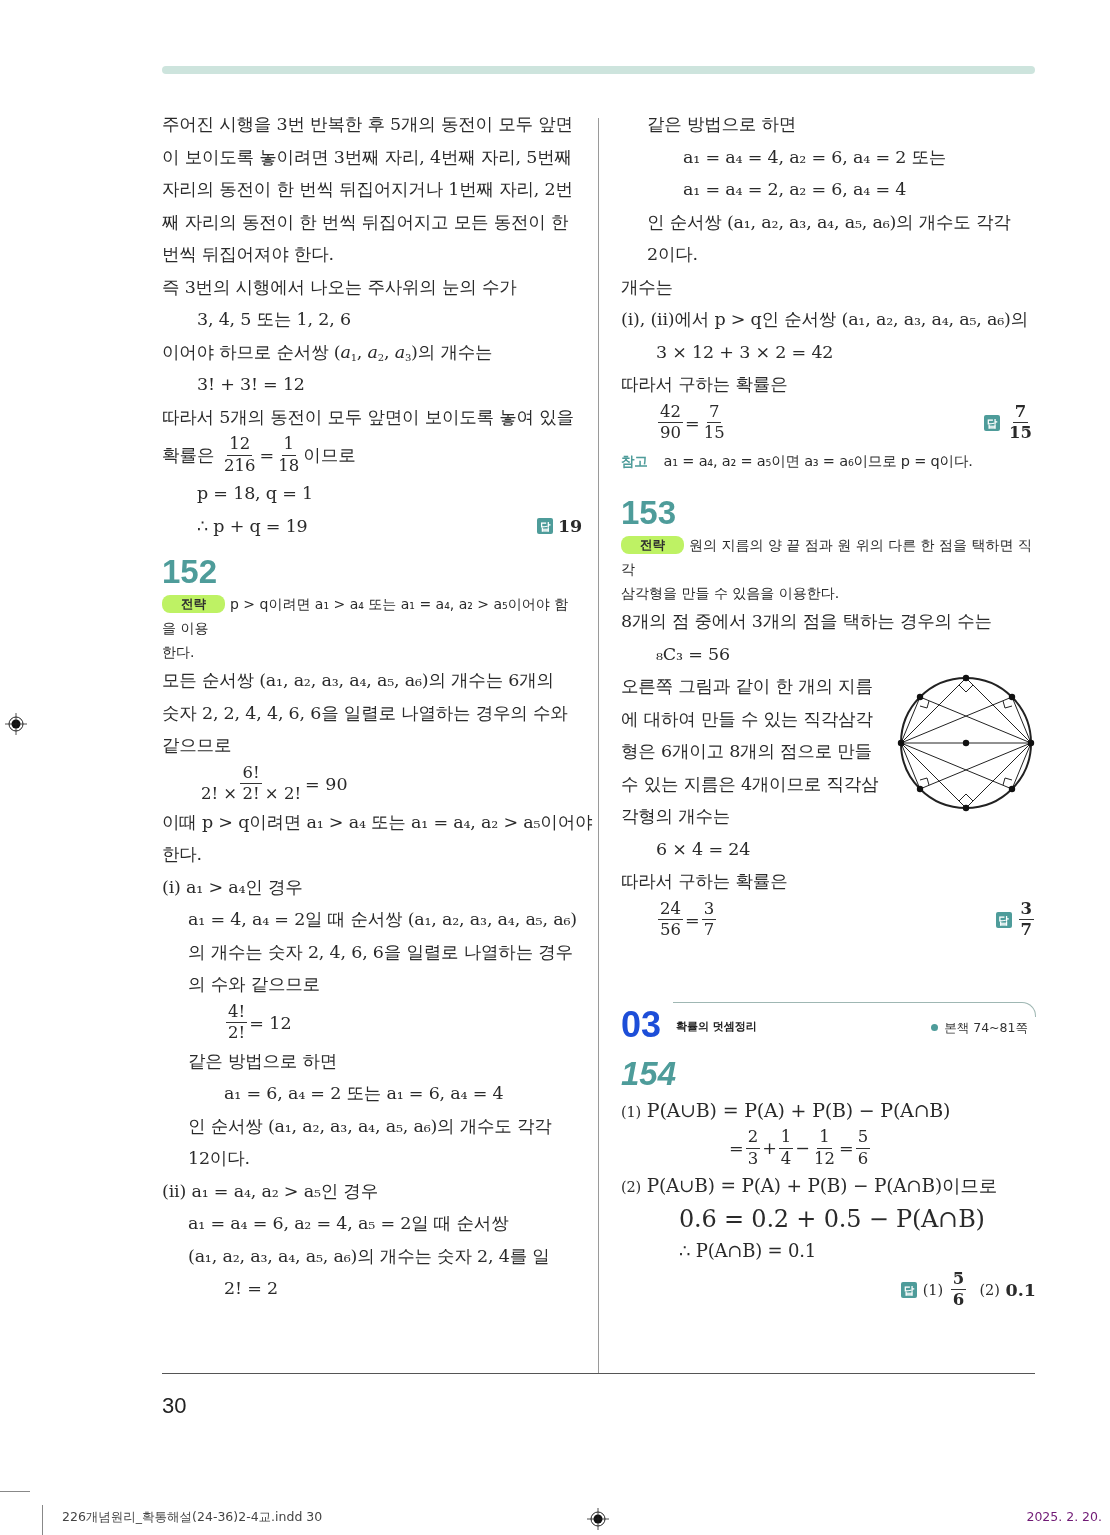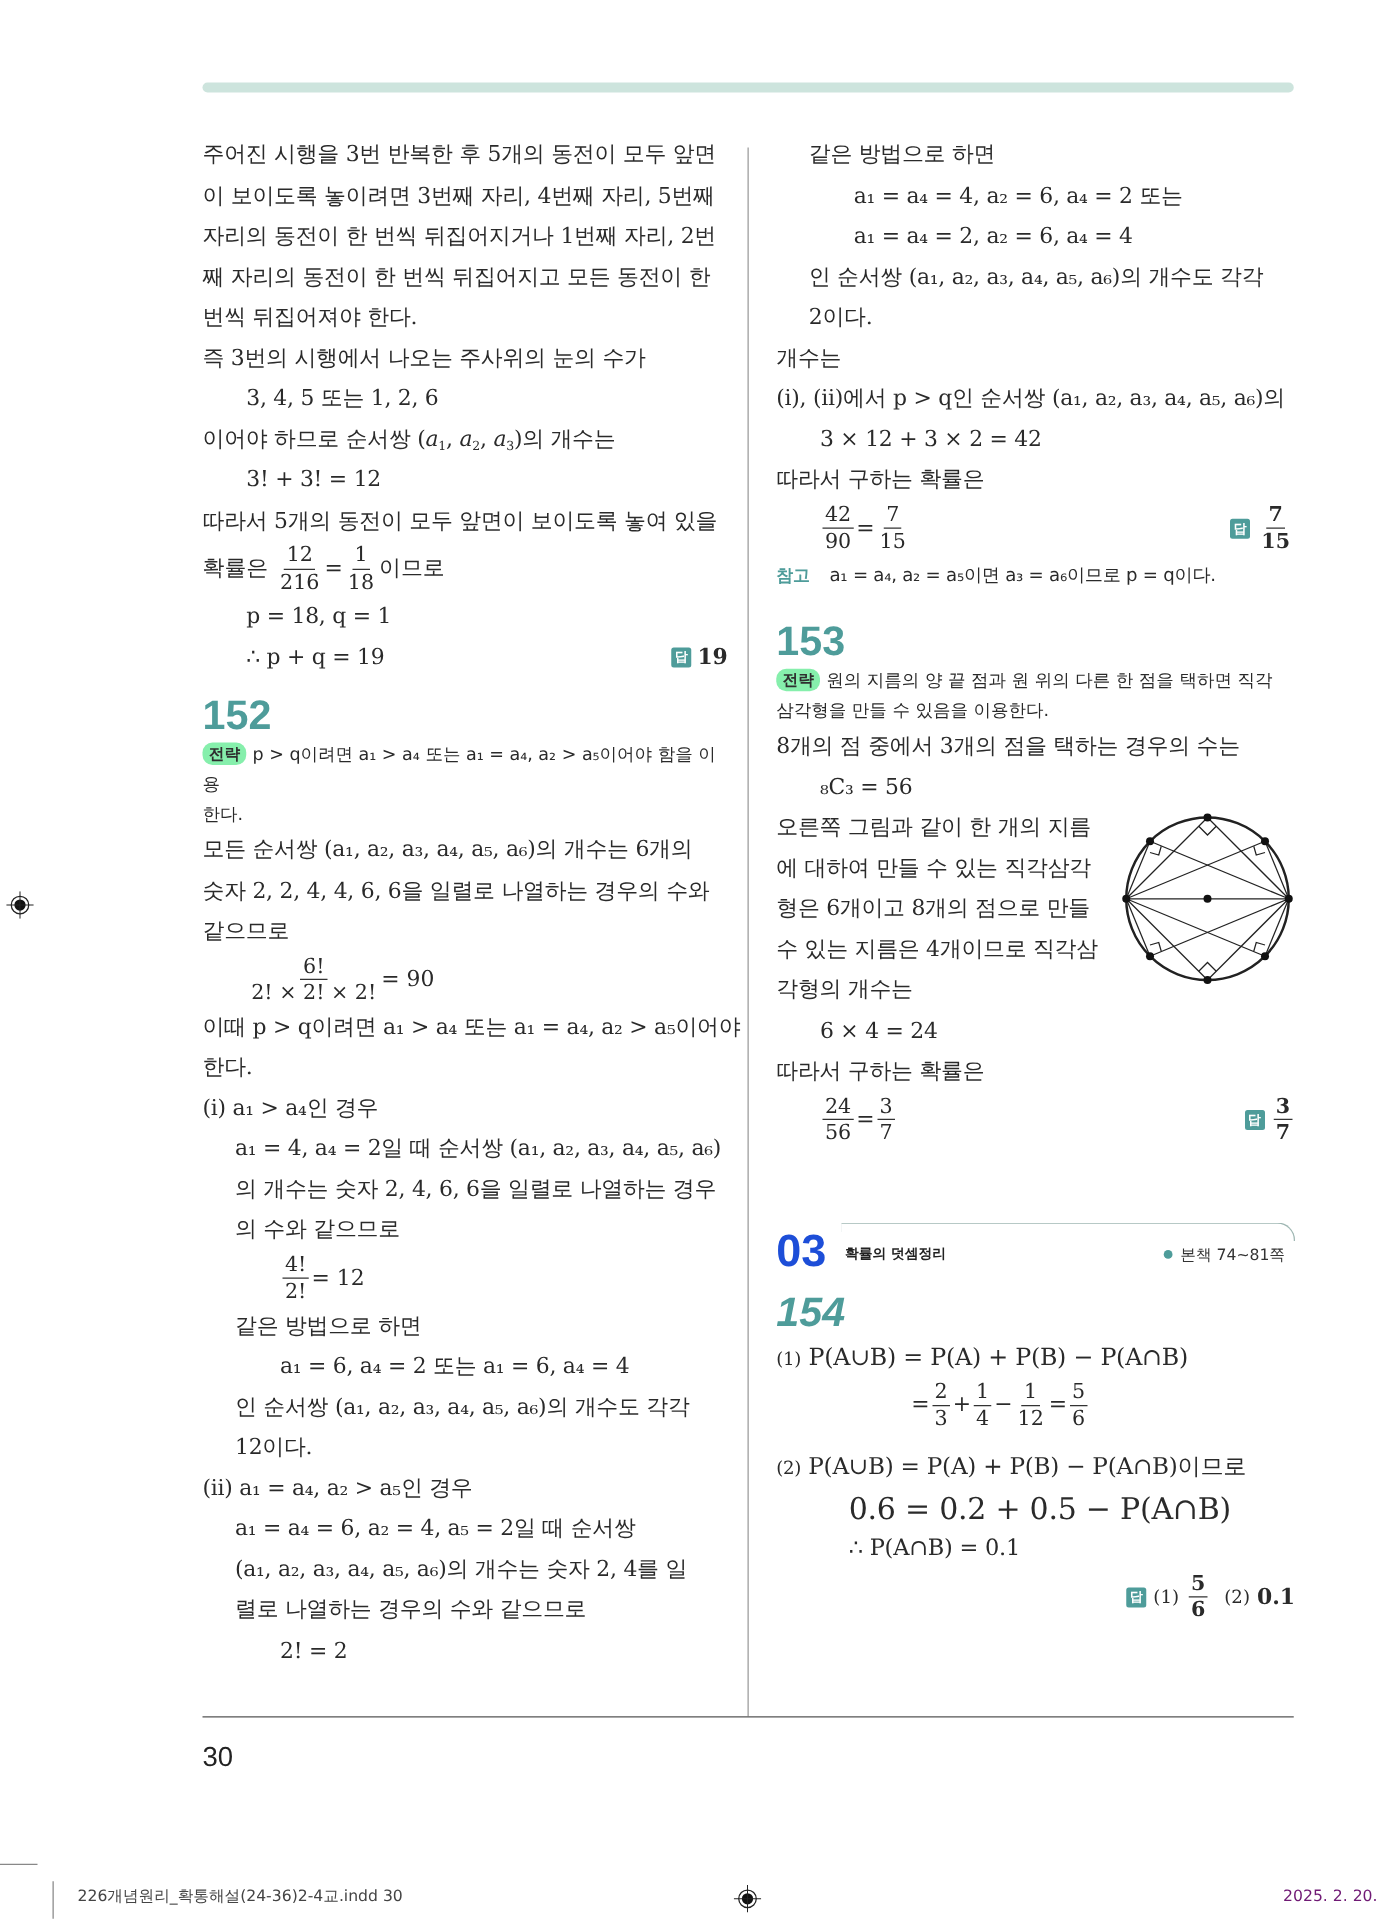--- a/index.html
+++ b/index.html
@@ -13,22 +13,22 @@
   .divider { position: absolute; left: 598px; top: 118px; width: 1px; height: 1255px; background: #9a9a9a; }
   .bottom-rule { position: absolute; left: 162px; top: 1373px; width: 873px; height: 1px; background: #555; }
   .line { height: 32.5px; line-height: 32.5px; font-size: 17.5px; white-space: nowrap; letter-spacing: -0.2px; }
   .in1 { padding-left: 35px; }
   .ind-sub { padding-left: 26px; }
   .ind-sub2 { padding-left: 62px; }
   .sans { font-family: "DejaVu Sans", "Liberation Sans", sans-serif; }
   .small { font-size: 14.5px; }
   .probnum { font-family: "Liberation Sans", "DejaVu Sans", sans-serif; font-weight: bold;
              color: #4e9c9a; font-size: 33px; height: 40px; line-height: 40px; margin-top: 8px; }
-  .tag { display: inline-block; background: #86efac; color: #2f2f2f; font-family: "DejaVu Sans", sans-serif;
-         font-weight: bold; font-size: 12.5px; padding: 0 5px; border-radius: 8px; height: 18px; line-height: 18px;
+  .tag { display: inline-block; background: #bef264; color: #2f2f2f; font-family: "DejaVu Sans", sans-serif;
+         font-weight: bold; font-size: 12.5px; padding: 0 19px; border-radius: 8px; height: 18px; line-height: 18px;
          margin-right: 5px; vertical-align: 1px; }
   .strategy { font-family: "DejaVu Sans", "Liberation Sans", sans-serif; font-size: 14px; line-height: 24px; }
   .note-label { color: #4e9c9a; font-family: "DejaVu Sans", sans-serif; font-weight: bold; font-size: 13.5px; margin-right: 16px; }
   .ans { position: absolute; right: 0; display: inline-flex; align-items: center; gap: 5px; font-weight: bold; }
   .ans-badge { display: inline-block; width: 16px; height: 16px; background: #4e9c9a; color: #fff;
                font-family: "DejaVu Sans", sans-serif; font-size: 10.5px; line-height: 16px; text-align: center; border-radius: 2px; font-weight: bold; }
   .frac { display: inline-flex; flex-direction: column; align-items: center; vertical-align: middle; line-height: 1; margin: 0 2px; }
   .frac .n { padding: 0 2px 2px; border-bottom: 1px solid #333; font-size: 16.5px; }
   .frac .d { padding: 2px 2px 0; font-size: 16.5px; }
   .fline { height: 44px; line-height: 44px; font-size: 17.5px; display: flex; align-items: center; white-space: nowrap; position: relative; }
@@ -132,21 +132,20 @@
       </span>
     <span>= 12</span>
   </div>
   <div class="line ind-sub">같은 방법으로 하면</div>
   <div class="line ind-sub2">a₁ = 6, a₄ = 2 또는 a₁ = 6, a₄ = 4</div>
   <div class="line ind-sub">인 순서쌍 (a₁, a₂, a₃, a₄, a₅, a₆)의 개수도 각각</div>
   <div class="line ind-sub">12이다.</div>
   <div class="line">(ii) a₁ = a₄, a₂ &gt; a₅인 경우</div>
   <div class="line ind-sub">a₁ = a₄ = 6, a₂ = 4, a₅ = 2일 때 순서쌍</div>
   <div class="line ind-sub">(a₁, a₂, a₃, a₄, a₅, a₆)의 개수는 숫자 2, 4를 일</div>
-  <div class="line ind-sub">렬로 나열하는 경우의 수와 같으므로</div>
   <div class="line ind-sub2">2! = 2</div>
 </div>
 
 <div class="col col-right">
   <div class="line ind-sub">같은 방법으로 하면</div>
   <div class="line ind-sub2">a₁ = a₄ = 4, a₂ = 6, a₄ = 2 또는</div>
   <div class="line ind-sub2">a₁ = a₄ = 2, a₂ = 6, a₄ = 4</div>
   <div class="line ind-sub">인 순서쌍 (a₁, a₂, a₃, a₄, a₅, a₆)의 개수도 각각</div>
   <div class="line ind-sub">2이다.</div>
   <div class="line">개수는</div>
@@ -272,21 +271,21 @@
       </span>−
     <span class="frac">
         <span class="n">1</span>
         <span class="d">12</span>
       </span>=
     <span class="frac">
         <span class="n">5</span>
         <span class="d">6</span>
       </span>
   </div>
-  <div class="line" style="font-size:18.5px;margin-top:12px;">
+  <div class="line" style="font-size:18.5px;">
     <span class="small">(2)</span>
     <span>P(A∪B) = P(A) + P(B) − P(A∩B)이므로</span>
   </div>
   <div class="line" style="padding-left:58px;font-size:24px;">0.6 = 0.2 + 0.5 − P(A∩B)</div>
   <div class="line" style="padding-left:58px;font-size:18px;">∴ P(A∩B) = 0.1</div>
   <div class="fline" style="justify-content:flex-end;">
     <span class="ans-badge">답</span>&nbsp;
     <span class="small">(1)</span>&nbsp;
     <span class="frac" style="font-weight:bold;">
         <span class="n">5</span>

